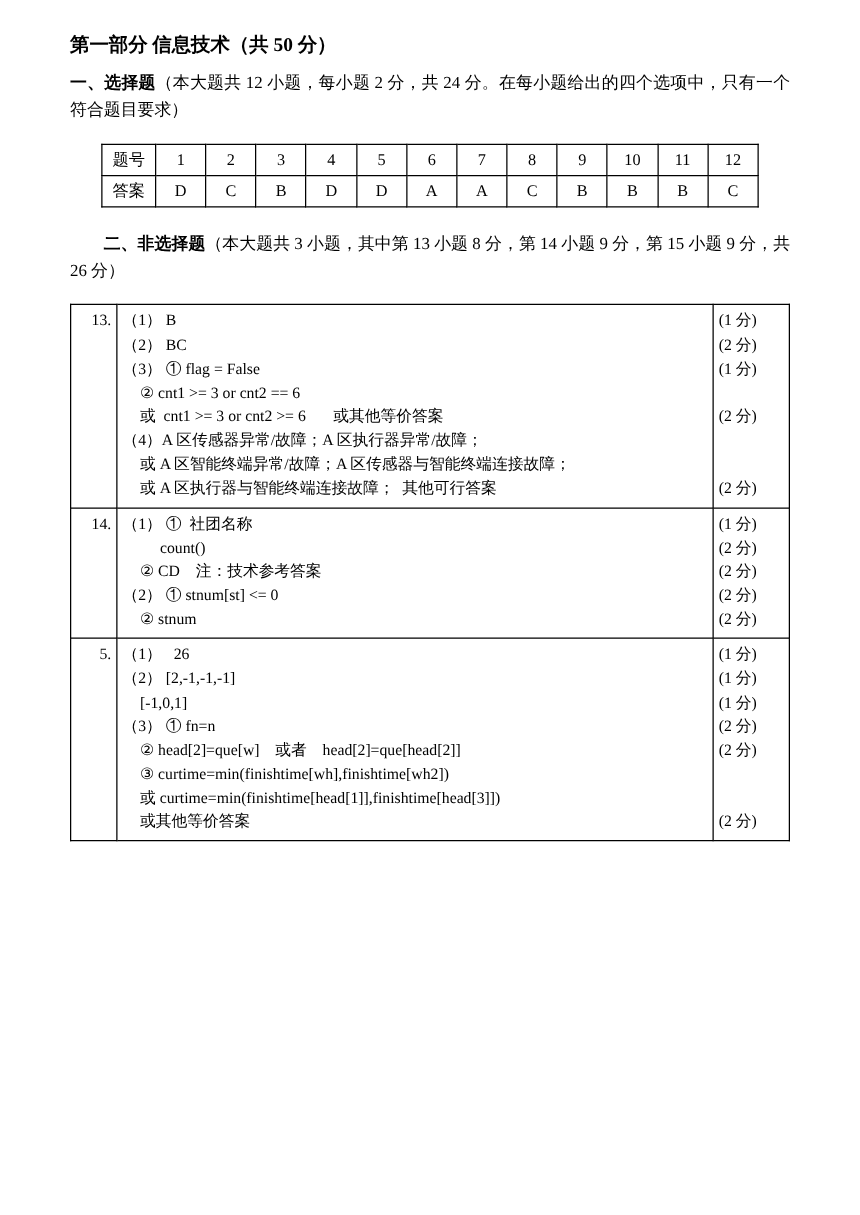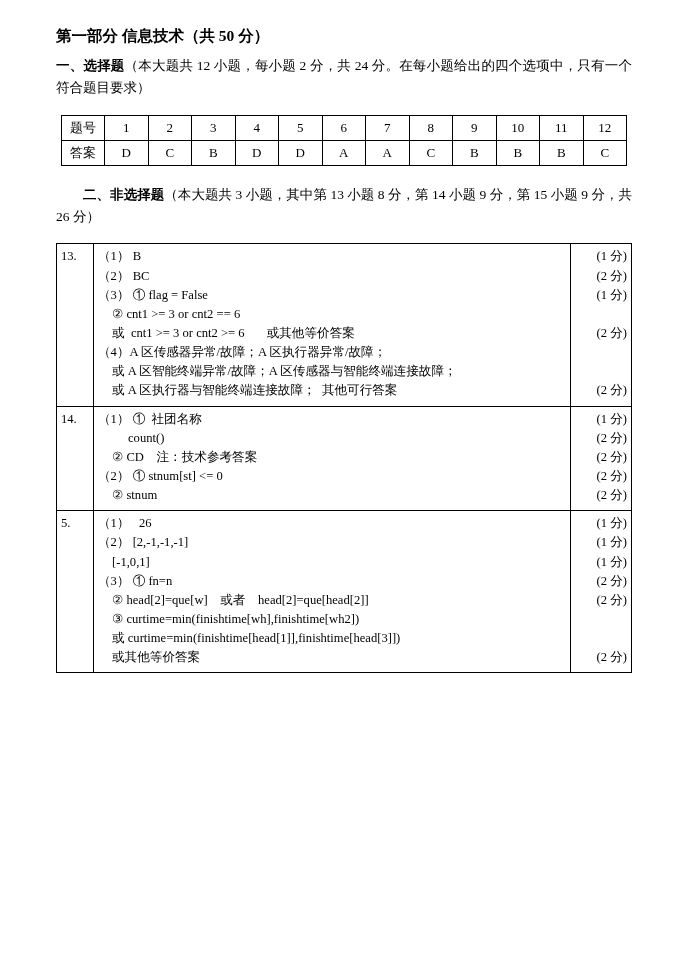--- a/index.html
+++ b/index.html
@@ -43,21 +43,21 @@
     margin-top: 8px;
     text-align: justify;
   }
   .sec b { font-weight: bold; }
   .sec-indent { text-indent: 2em; }
 
   
   table.ans {
     border-collapse: collapse;
     margin: 16px auto 0 auto;
-    width: 566px;
+    width: 526px;
     table-layout: fixed;
   }
   table.ans td, table.ans th {
     border: 1px solid #000;
     height: 24px;
     text-align: center;
     font-size: 13px;
     font-weight: normal;
     padding: 0;
   }
@@ -70,23 +70,23 @@
     margin-top: 16px;
     table-layout: fixed;
   }
   table.big td {
     border: 1px solid #000;
     vertical-align: top;
     font-size: 12.6px;
     line-height: 1.52;
     padding: 3px 4px 5px 4px;
   }
-  td.num { width: 28px; text-align: left; padding-left: 5px; }
+  td.num { width: 28px; text-align: right; padding-left: 5px; }
   td.body { }
-  td.pts { width: 52px; text-align: right; padding-left: 6px; }
+  td.pts { width: 52px; text-align: left; padding-left: 6px; }
   .ln { white-space: pre; }
   .ptln { white-space: pre; }
   .i1 { padding-left: 14px; }
   .i2 { padding-left: 30px; }
 </style>
 </head>
 <body>
 
 <div class="page">
 

